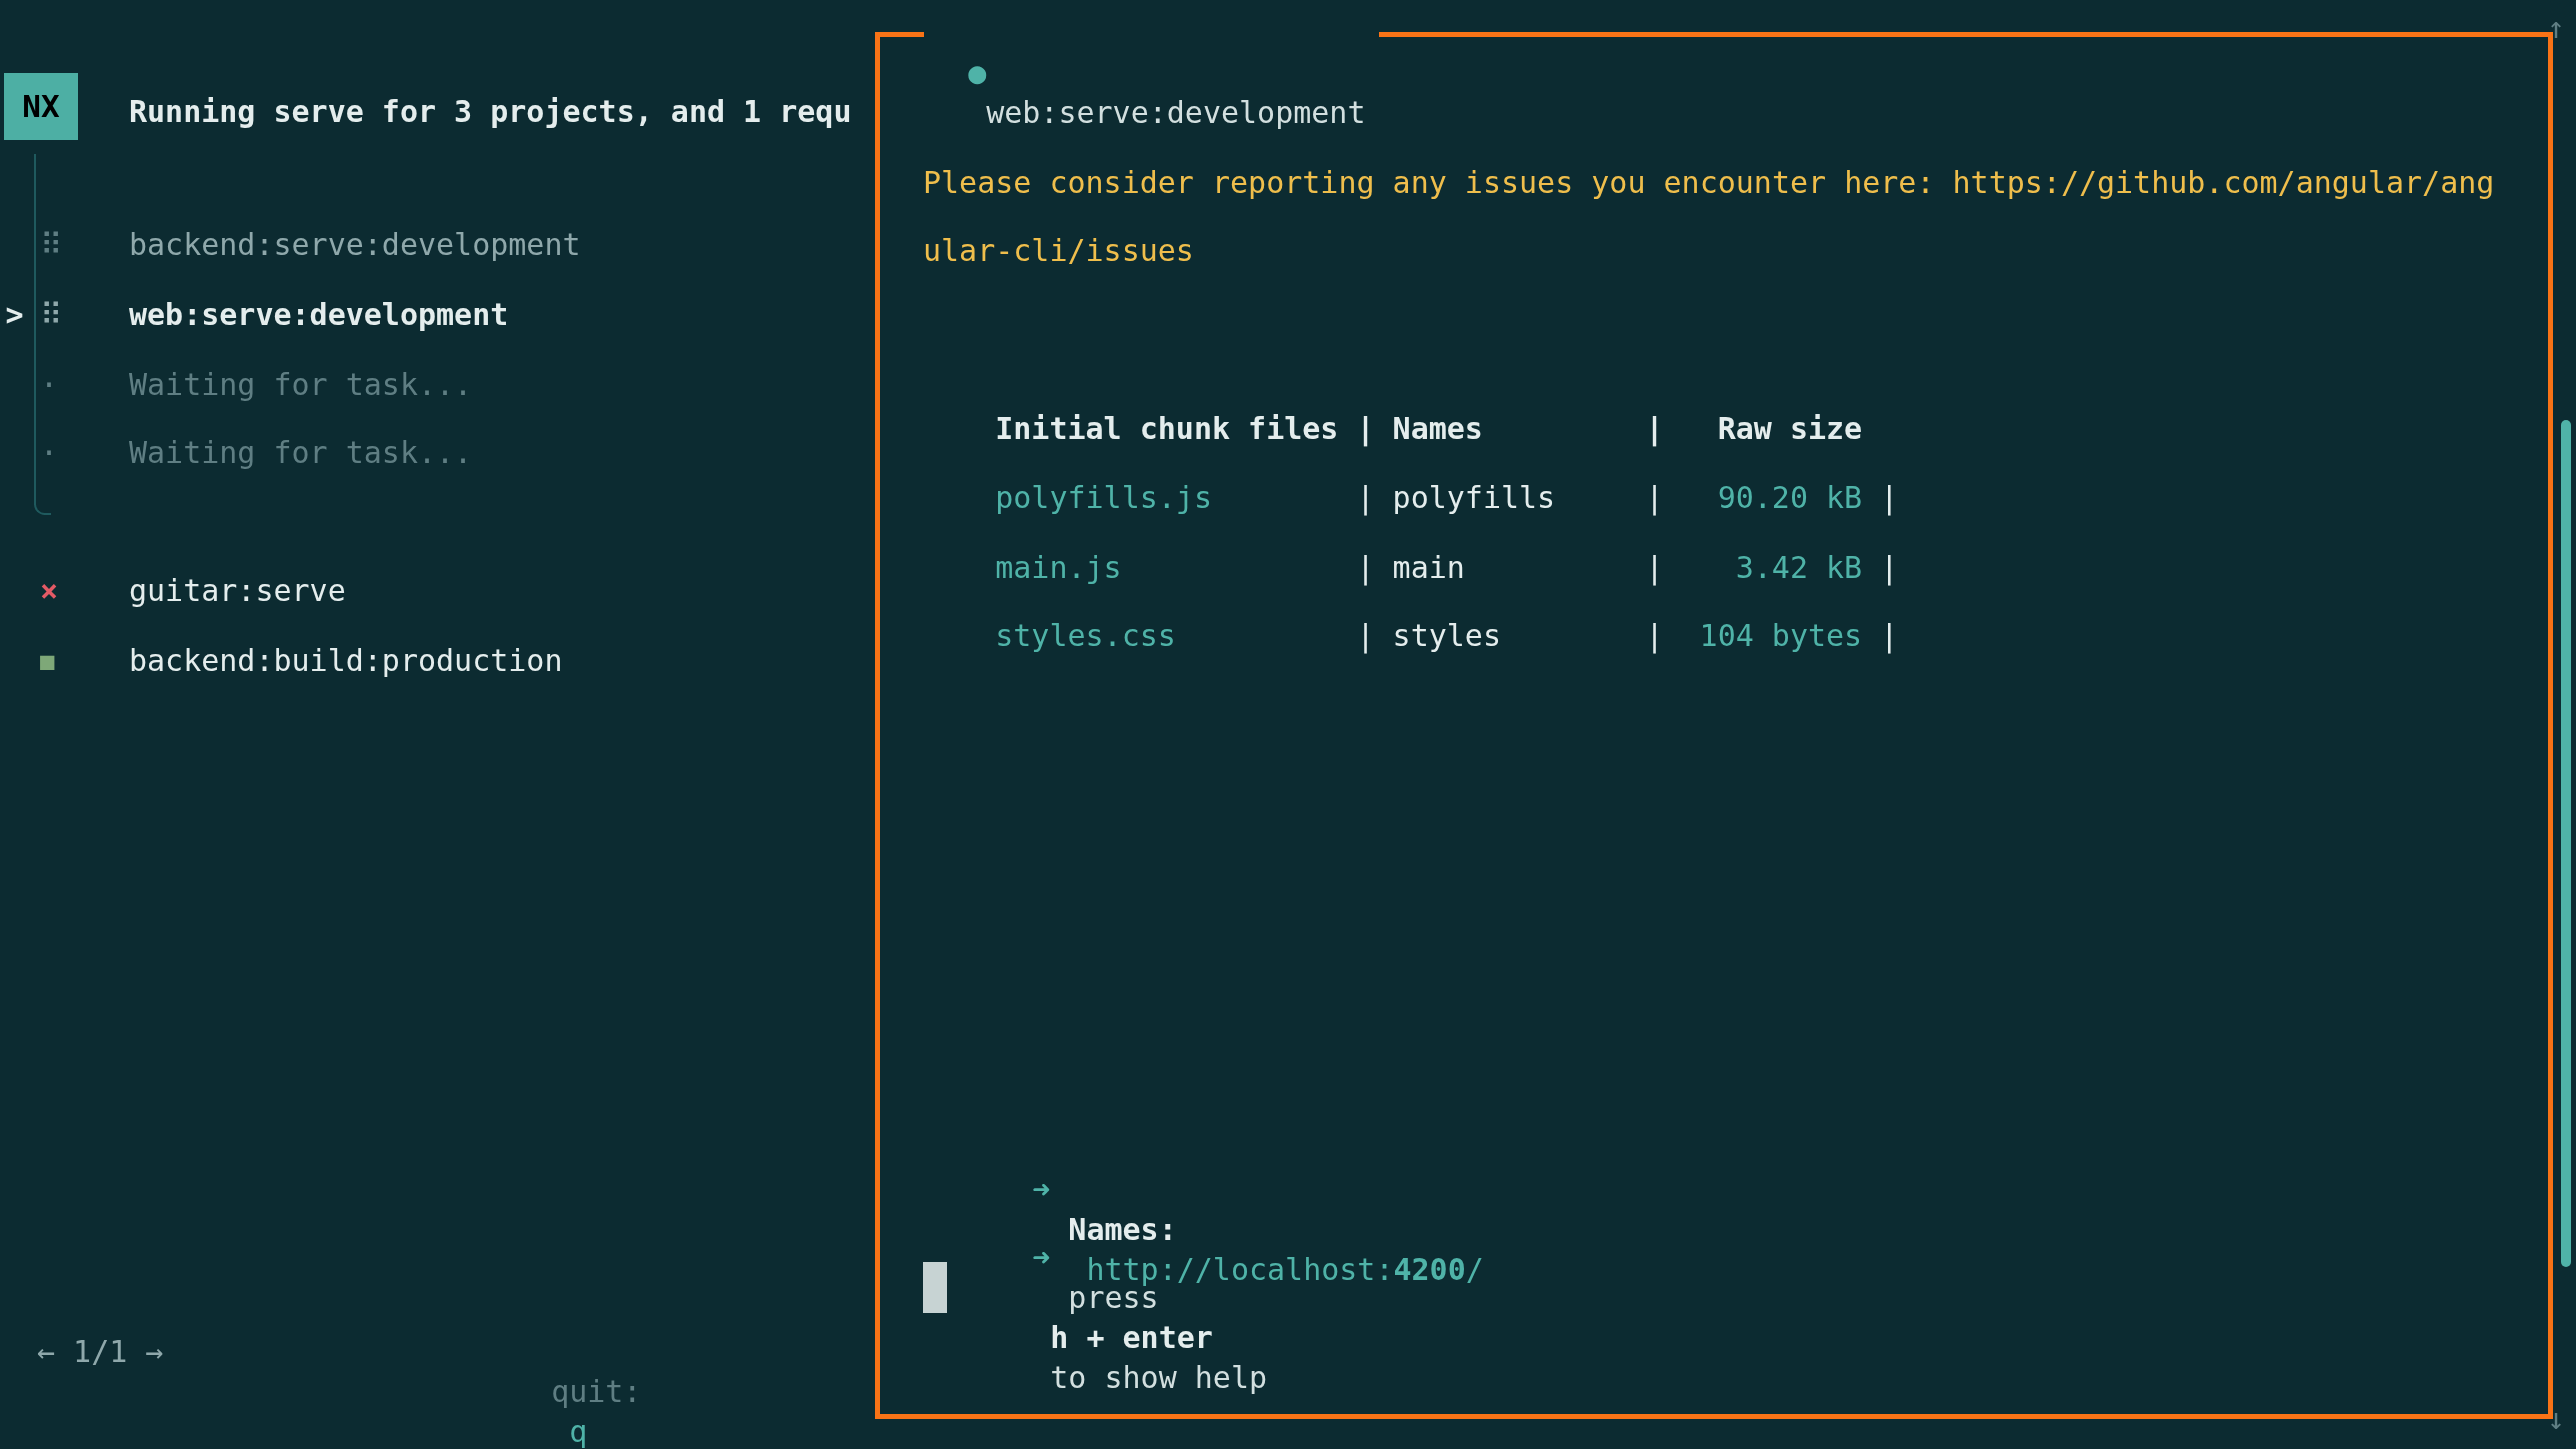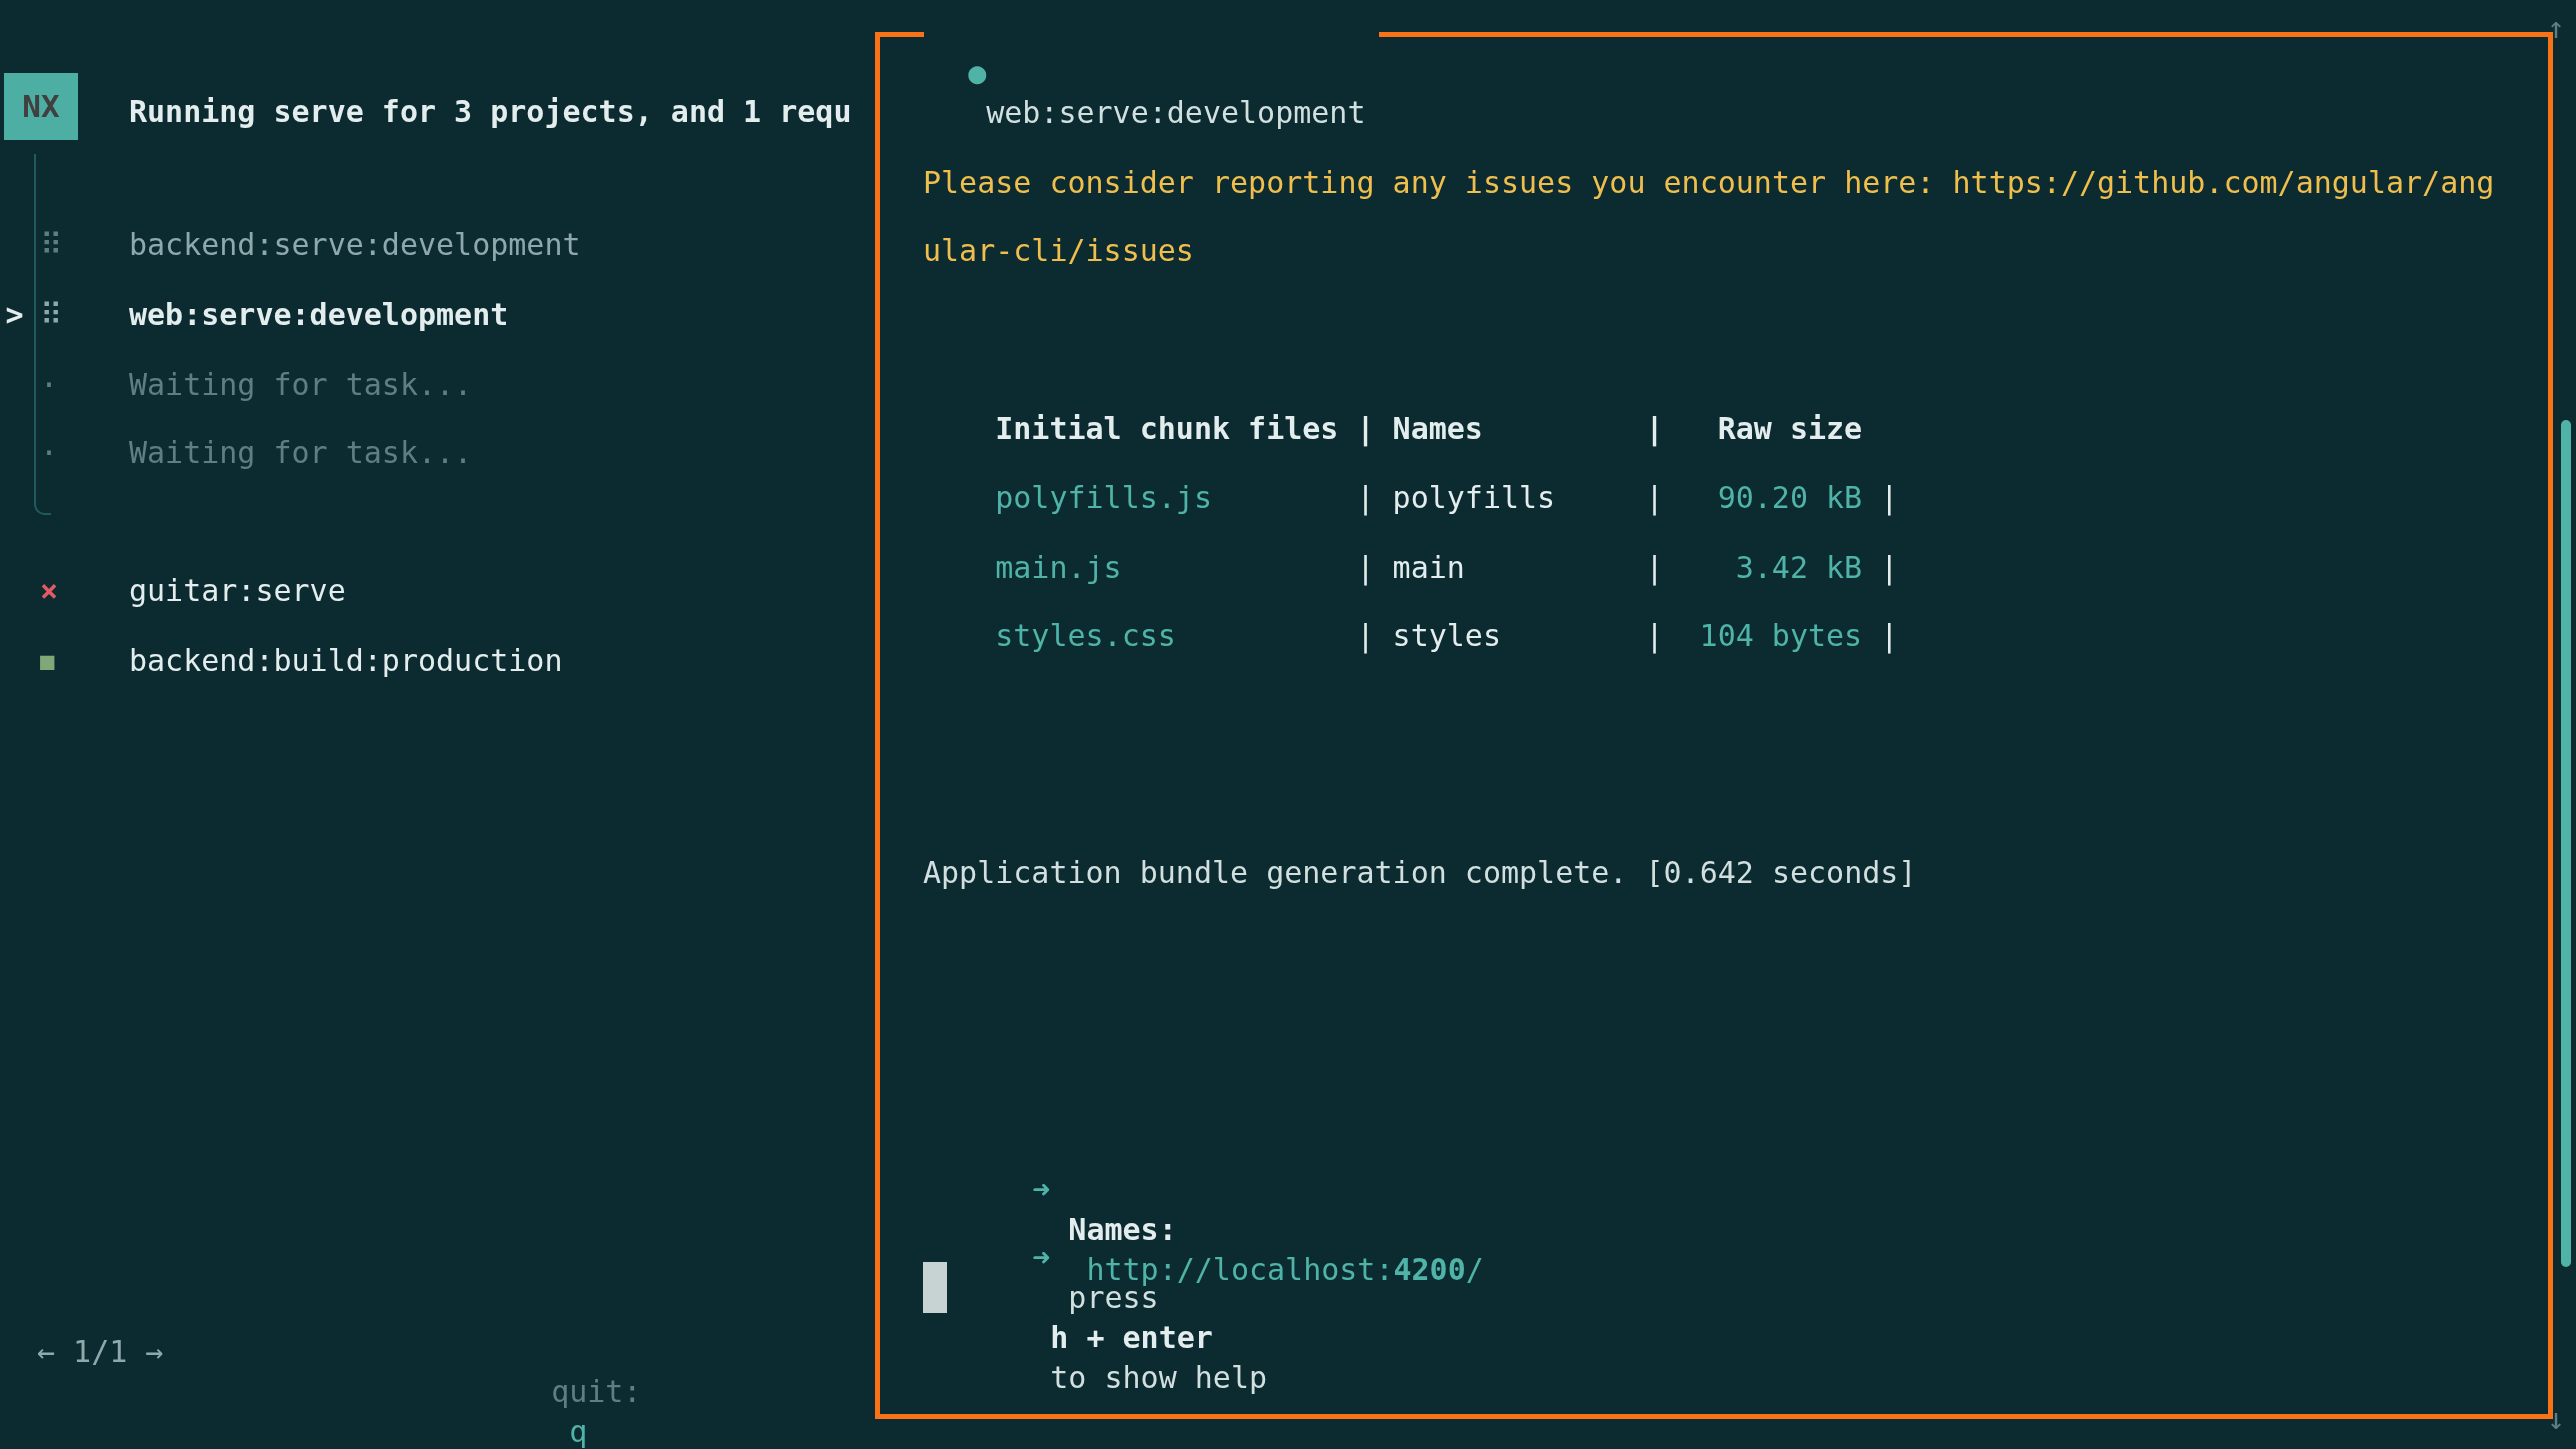--- a/index.html
+++ b/index.html
@@ -19,21 +19,21 @@
   .gray{color:#8FA8AB}
   .dim{color:#5F7E83}
   .yellow{color:#EFBE4C}
   .red{color:#E35A65}
   .green{color:#7EA878}
   .bold{font-weight:bold}
 
   
   .nx-badge{
     left:4px;top:73px;width:74px;height:67px;
-    background:#4DAFA4;color:#404040;
+    background:#4DAFA4;color:#000000;
     font-weight:bold;font-size:31px;
     text-align:center;line-height:67px;
   }
   .side-title{
     left:129px;top:92px;width:741px;overflow:hidden;
     font-weight:bold;
   }
   .tree-line{
     left:34px;top:154px;width:17.4px;height:361px;
     border-left:2px solid #1F5A5E;
@@ -136,21 +136,20 @@
 
   <div class="line" style="left:43px;top:471px">
     <span class="c1 teal">main.js</span><span class="pipe">|</span><span class="c2 white">main</span><span class="pipe">|</span><span class="c3 teal">3.42 kB</span><span class="endpipe">|</span>
   </div>
 
   <div class="line" style="left:43px;top:539px">
     <span class="c1 teal">styles.css</span><span class="pipe">|</span><span class="c2 white">styles</span><span class="pipe">|</span><span class="c3 teal">104 bytes</span><span class="endpipe">|</span>
   </div>
 
 
-  <div class="line soft" style="left:43px;top:816px">Application bundle generation complete. [0.642 seconds]</div>
 
 
 
   <div class="line" style="left:80px;top:1093px">
     <span class="teal">➜</span>
     <span class="bold white" style="margin-left:2ch">Names:</span>
     <span class="teal" style="margin-left:3ch"><span>http://localhost:</span><span class="bold">4200</span><span>/</span></span>
   </div>
 
   <div class="line soft" style="left:80px;top:1161px">

